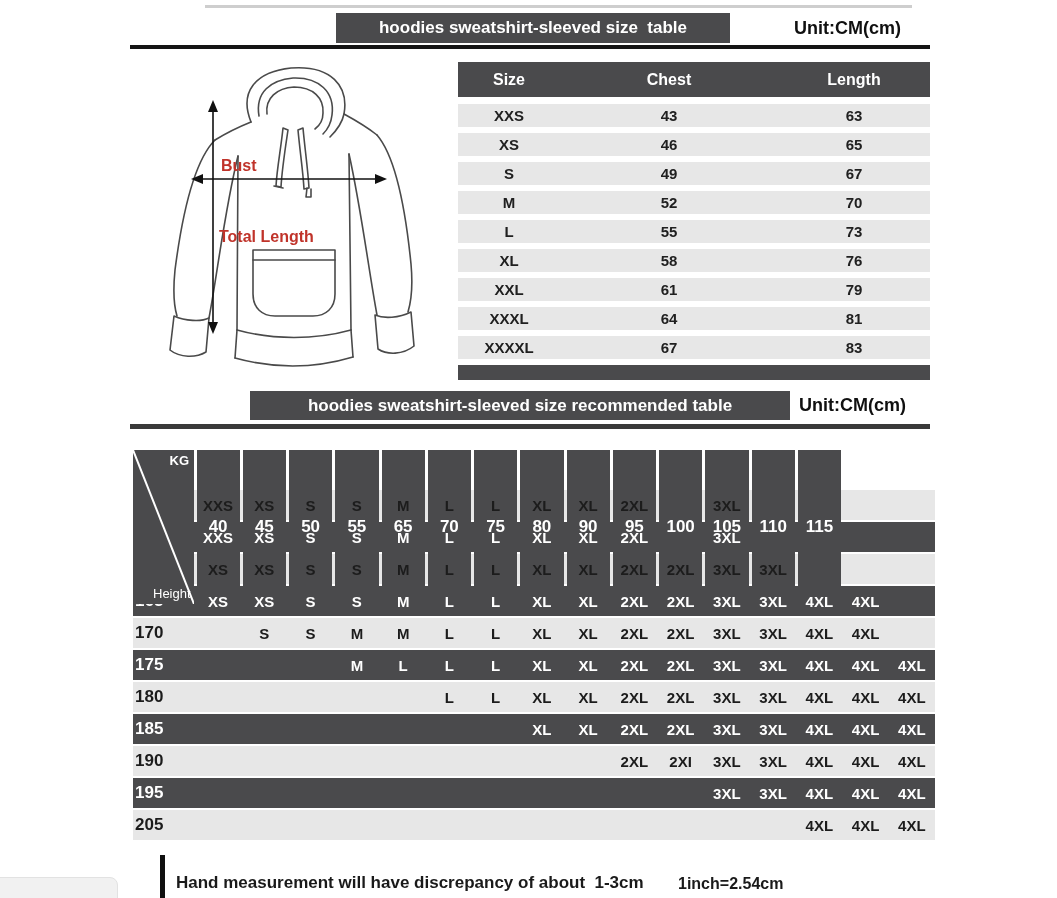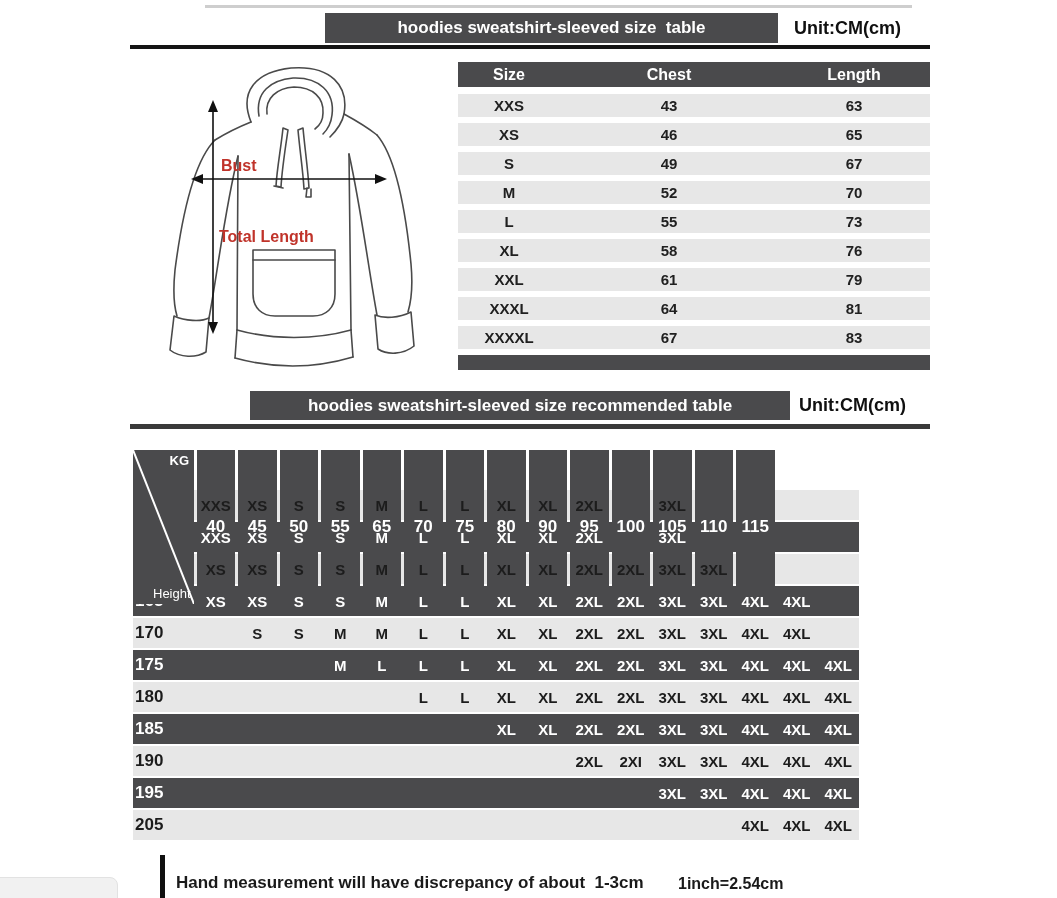--- a/index.html
+++ b/index.html
@@ -8,40 +8,40 @@
     --red:#c0332a;
   }
   html,body{margin:0;padding:0;background:#fff;}
   .page{position:relative;width:1057px;height:898px;background:#fff;overflow:hidden;
         font-family:"Liberation Sans","DejaVu Sans",sans-serif;color:#1a1a1a;}
 
   .top-line{position:absolute;left:205px;top:5px;width:707px;height:3px;background:#cecece;}
 
   .title-box{position:absolute;background:var(--dark);color:#fff;display:flex;
              align-items:center;justify-content:center;font-weight:bold;font-size:17px;white-space:pre;}
-  .title-box1{left:325px;top:13px;width:453px;height:30px;}
+  .title-box1{left:336px;top:13px;width:394px;height:30px;}
   .title-box2{left:250px;top:391px;width:540px;height:29px;}
   .unit{position:absolute;font-size:18px;font-weight:bold;color:#101010;}
   .unit1{left:794px;top:18px;}
   .unit2{left:799px;top:395px;}
   .rule1{position:absolute;left:130px;top:45px;width:800px;height:4px;background:#151515;}
   .rule2{position:absolute;left:130px;top:424px;width:800px;height:5px;background:#3a3a3a;}
 
   .diagram{position:absolute;left:143px;top:58px;}
 
   
   .size-table{position:absolute;left:458px;top:62px;width:472px;}
   .st-header,.st-row{display:grid;grid-template-columns:102px 218px 152px;align-items:center;text-align:center;}
-  .st-header{height:25px;background:var(--dark);color:#fff;font-size:16px;font-weight:bold;}
+  .st-header{height:35px;background:var(--dark);color:#fff;font-size:16px;font-weight:bold;}
   .st-rows{margin-top:7px;}
   .st-row{height:23px;background:var(--light-row);margin-bottom:6px;font-size:15px;font-weight:bold;color:#202020;}
   .st-bottom{height:15px;background:var(--dark);}
 
   
-  .matrix{position:absolute;left:133px;top:450px;width:726px;}
+  .matrix{position:absolute;left:133px;top:450px;width:802px;}
   .mx-header,.mx-row{display:grid;grid-template-columns:62px repeat(16,1fr);}
   .mx-header{height:38px;}
   .mx-corner{position:relative;background:var(--dark);margin-right:1px;}
   .mx-corner .kg{position:absolute;top:3px;right:5px;color:#fff;font-size:13px;font-weight:bold;}
   .mx-corner .hgt{position:absolute;bottom:3px;left:20px;color:#fff;font-size:13px;font-weight:normal;}
   .mx-hcell{background:var(--dark);margin:0 1.5px;color:#fff;font-size:17px;font-weight:bold;
             display:flex;align-items:center;justify-content:center;}
   .mx-row{height:30px;margin-top:2px;align-items:center;}
   .mx-row.light{background:var(--light-row);color:#1c1c1c;}
   .mx-row.dark{background:var(--dark);color:#fff;}

